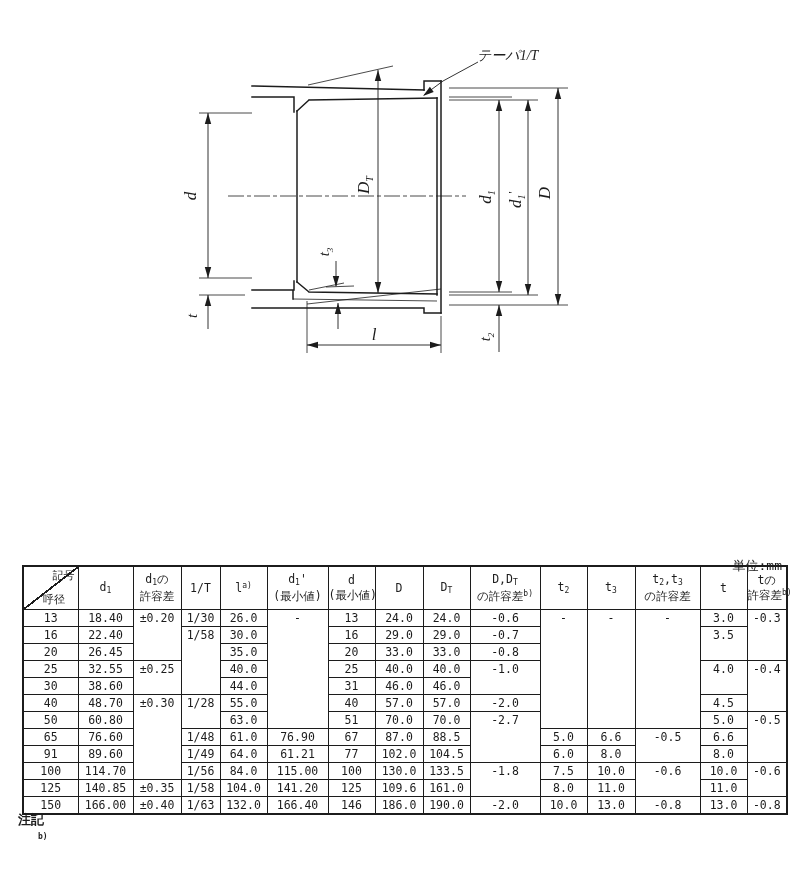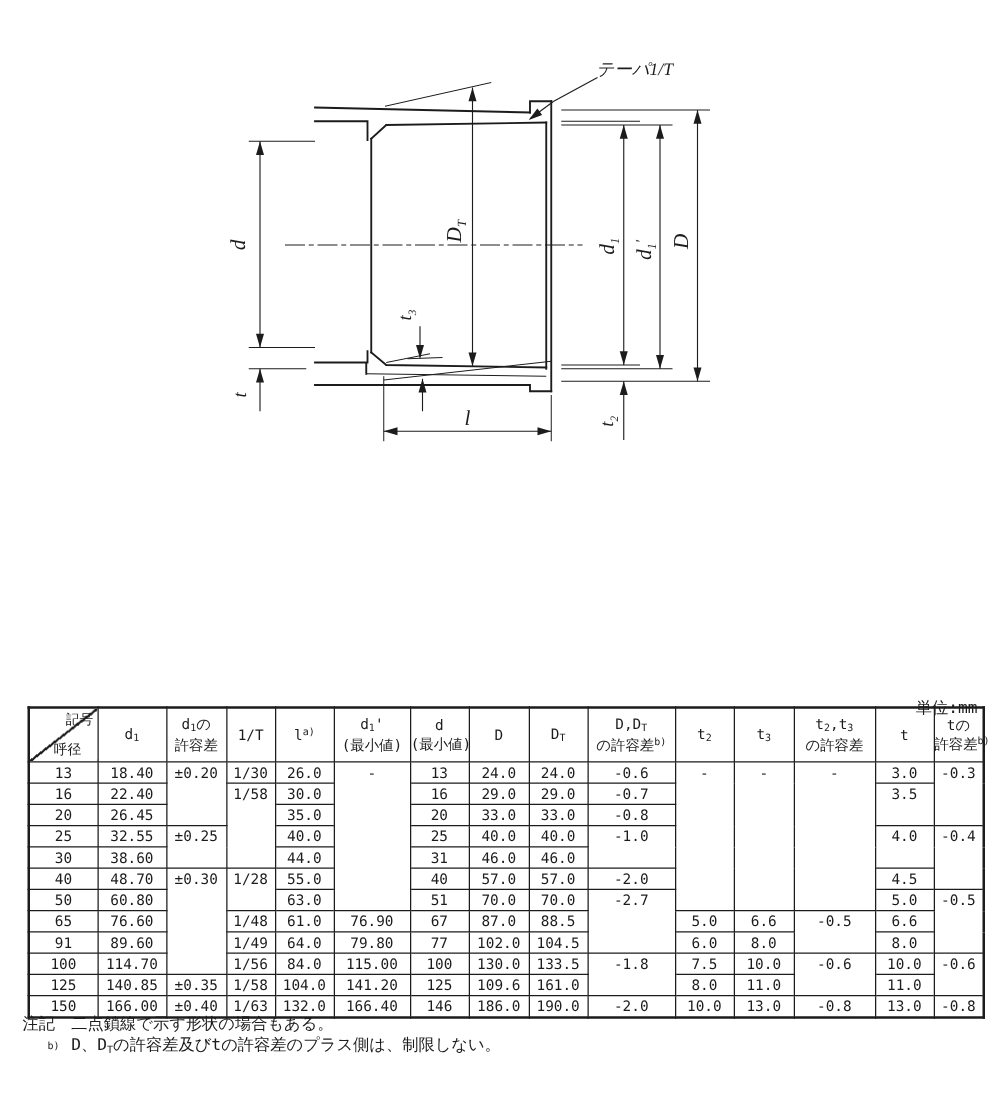--- a/index.html
+++ b/index.html
@@ -13,21 +13,21 @@
             font-weight:normal;white-space:nowrap;}
   table.dim thead th{height:42px;vertical-align:middle;line-height:1.3;font-size:11.5px;}
   table.dim tbody td{height:16px;line-height:16px;vertical-align:top;}
   sub{font-size:8px;vertical-align:-2px;}
   sup{font-size:8px;vertical-align:4px;}
   th.corner{position:relative;
      background:linear-gradient(to bottom right,transparent 48.6%,#1c1c1c 48.6%,#1c1c1c 51.4%,transparent 51.4%);}
   th.corner .tr{position:absolute;top:2px;right:3px;font-size:11px;}
   th.corner .bl{position:absolute;bottom:2px;left:3px;font-size:11px;margin-left:16px;}
   .notes{position:absolute;top:811px;left:18px;font-size:13px;line-height:17px;}
-  .note-line{display:flex;}
+  .note-line{display:flex;font-weight:bold;}
   .note-marker{width:39px;flex:none;}
   .note-marker.b{padding-left:20px;width:19px;}
   .dimtext{font-family:"Liberation Serif","DejaVu Serif",serif;font-style:italic;fill:#1c1c1c;}
 </style>
 </head>
 <body>
 
 <svg width="800" height="540" viewBox="0 0 800 540">
 
   <g stroke="#1c1c1c" stroke-width="1.5" fill="none" stroke-linecap="square">
@@ -251,21 +251,21 @@
         <td>5.0</td>
         <td>6.6</td>
         <td rowspan="2">-0.5</td>
         <td>6.6</td>
       </tr>
       <tr>
         <td>91</td>
         <td>89.60</td>
         <td>1/49</td>
         <td>64.0</td>
-        <td>79.80</td>
+        <td>61.21</td>
         <td>77</td>
         <td>102.0</td>
         <td>104.5</td>
         <td>6.0</td>
         <td>8.0</td>
         <td>8.0</td>
       </tr>
       <tr>
         <td>100</td>
         <td>114.70</td>
@@ -312,19 +312,17 @@
         <td>-0.8</td>
         <td>13.0</td>
         <td>-0.8</td>
       </tr>
     </tbody>
 </table>
 
 <div class="notes">
   <div class="note-line">
     <span class="note-marker">注記</span>
-    <span>二点鎖線で示す形状の場合もある。</span>
   </div>
   <div class="note-line">
     <span class="note-marker b"><sup>b)</sup></span>
-    <span>D、D<sub>T</sub>の許容差及びtの許容差のプラス側は、制限しない。</span>
   </div>
 </div>
 
 </body></html>

